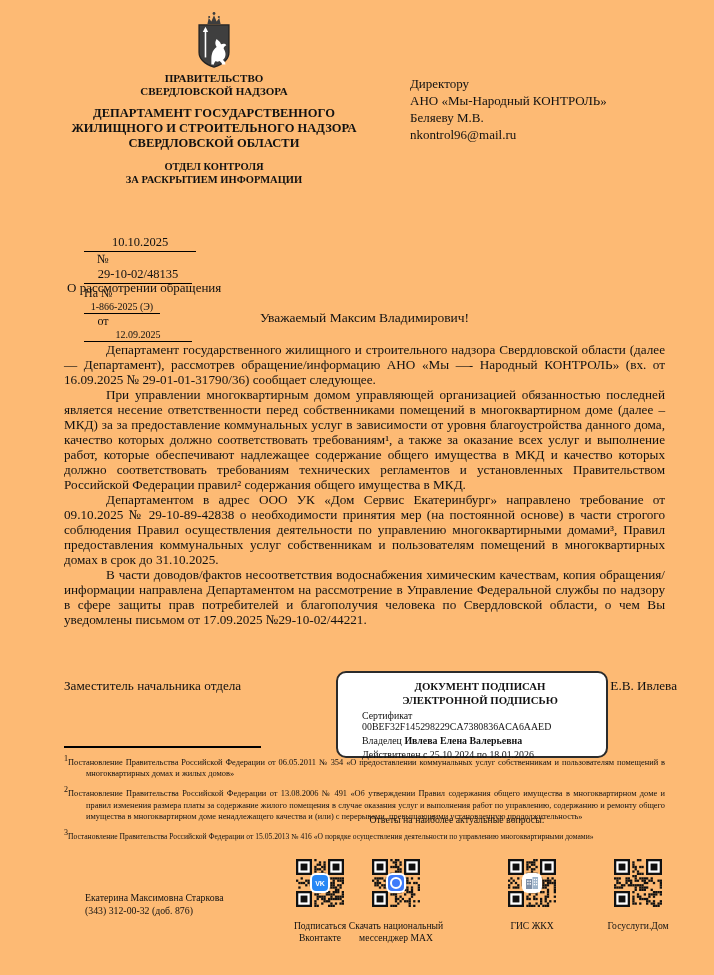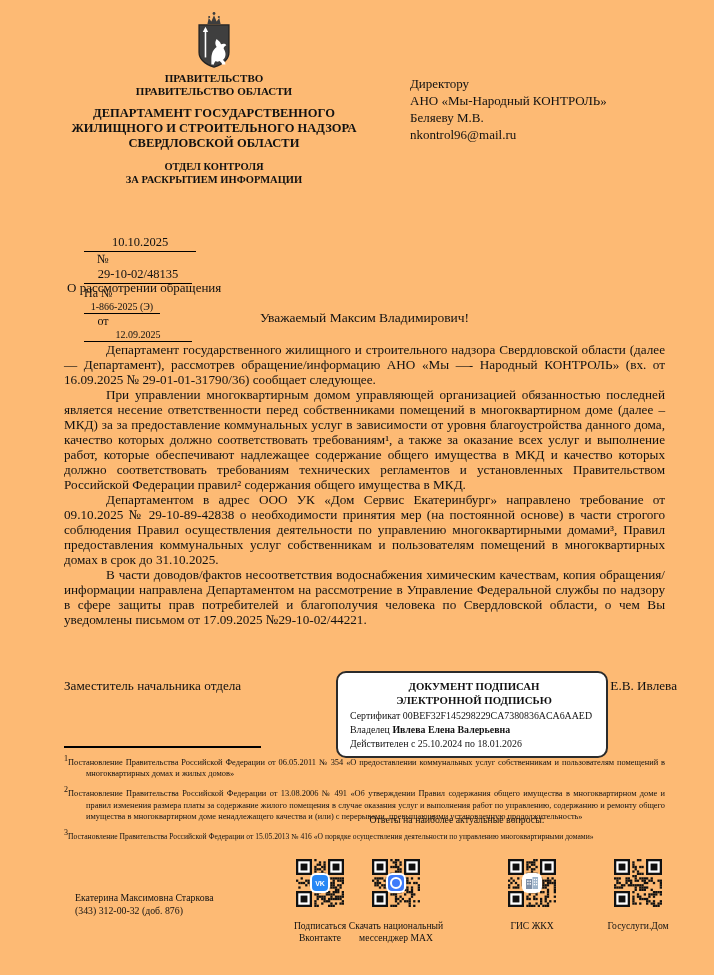--- a/index.html
+++ b/index.html
@@ -33,37 +33,37 @@
              font-size:13.2px;line-height:15px;text-align:justify;}
   .body-text p{margin:0;text-indent:42px;}
 
   
   .position-title{position:absolute;left:64px;top:678px;font-size:13.2px;}
   .signer-name{position:absolute;right:37px;top:678px;font-size:13.2px;}
 
   
   .stamp{position:absolute;left:336px;top:671px;width:272px;height:87px;
          border:2px solid #2b2b2b;border-radius:10px;box-sizing:border-box;
-         padding:6px 8px 0 12px;background:#fff;}
+         padding:6px 8px 0 24px;background:#fff;}
   .stamp-title{text-align:center;font-weight:bold;font-size:10.8px;line-height:1.3;}
   .stamp-line{font-size:9.9px;margin-top:3px;}
   .stamp-line:first-of-type{margin-top:6px;}
   .stamp .b{font-weight:bold;}
 
   
   .fn-rule{position:absolute;left:64px;top:746px;width:197px;border-top:2px solid #000;}
   .footnotes{position:absolute;left:64px;top:754px;width:601px;}
   .fn{font-size:8.4px;line-height:1.35;text-align:justify;
       padding-left:22px;text-indent:-22px;margin:0 0 6px 0;}
   .fn sup{font-size:8px;}
   .fn.fn3{font-size:7.6px;}
 
   
   .qr-title{position:absolute;left:292px;top:814px;width:330px;text-align:center;font-size:9.8px;}
-  .contact{position:absolute;left:75px;top:891px;font-size:9.8px;line-height:1.35;}
+  .contact{position:absolute;left:85px;top:891px;font-size:9.8px;line-height:1.35;}
   .qr-block{position:absolute;top:859px;text-align:center;}
   .qr-box{position:relative;width:48px;height:48px;margin:0 auto;}
   .qr-pattern svg{display:block;}
   .qr-icon{position:absolute;inset:0;display:flex;align-items:center;justify-content:center;}
   .badge{width:16px;height:16px;border-radius:4px;background:#2787F5;box-shadow:0 0 0 2px #fff;
          display:flex;align-items:center;justify-content:center;color:#fff;
          font-family:"Liberation Sans",sans-serif;font-weight:bold;font-size:7px;}
   .badge.max{background:#3E7BFA;}
   .ring{width:8px;height:8px;border:2px solid #fff;border-radius:50%;}
   .badge.gis{background:#fff;box-shadow:0 0 0 2px #fff;}
@@ -82,21 +82,21 @@
         <circle cx="24.5" cy="8" r="1.2" fill="#3d3d3d"></circle>
         <circle cx="35.5" cy="8" r="1.2" fill="#3d3d3d"></circle>
         <path d="M13 17 h34 v31 c0 9 -8 14 -17 17 c-9 -3 -17 -8 -17 -17 z" fill="#3f3f3f" stroke="#222" stroke-width="1.5"></path>
         <rect x="19.4" y="24" width="1.8" height="30" fill="#fff"></rect>
         <path d="M20.3 19 l3 6 h-6 z" fill="#fff"></path>
         <path d="M27 56 c0-7 2-11 6-14 c-2-3 -2-6 0-9 c2 2 4 3 5 6 c2-1 5-1 6 1 c-2 1 -3 2 -3 4 c3 4 3 10 -1 13 c2 1 3 3 3 5 h-4 c0-2 -1-3 -3-4 c-1 1 -3 1 -4 0 c-1 1 -2 2 -2 4 h-3 z" fill="#fff"></path>
       </svg>
     </div>
     <div class="lh-gov">
       <div>ПРАВИТЕЛЬСТВО</div>
-      <div>ПРАВИТЕЛЬСТВО ОБЛАСТИ</div>
+      <div>СВЕРДЛОВСКОЙ НАДЗОРА</div>
     </div>
     <div class="lh-dept">ДЕПАРТАМЕНТ ГОСУДАРСТВЕННОГО ЖИЛИЩНОГО И СТРОИТЕЛЬНОГО НАДЗОРА СВЕРДЛОВСКОЙ ОБЛАСТИ</div>
     <div class="lh-div">ОТДЕЛ КОНТРОЛЯ
 ЗА РАСКРЫТИЕМ ИНФОРМАЦИИ</div>
   </div>
 
   <div class="addressee">
     <div>Директору</div>
     <div>АНО «Мы-Народный КОНТРОЛЬ»</div>
     <div>Беляеву М.В.</div>

